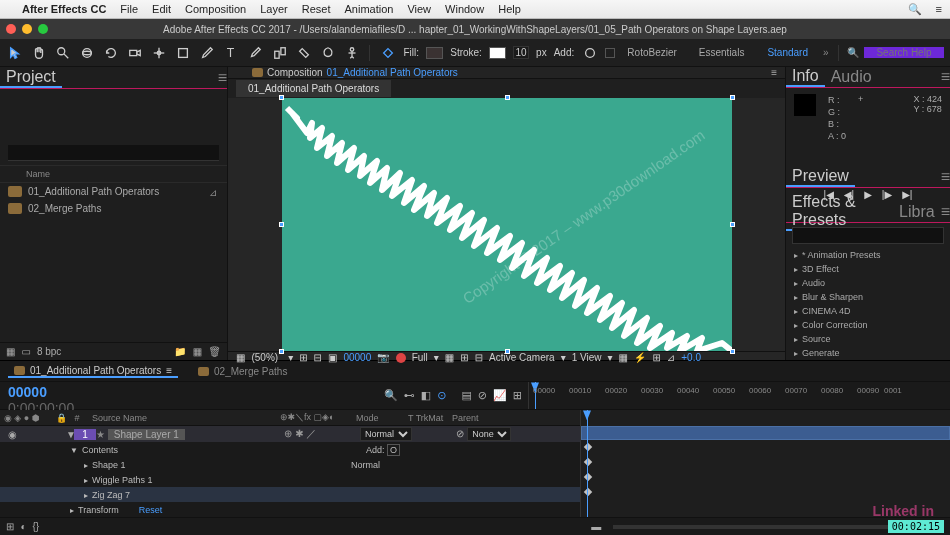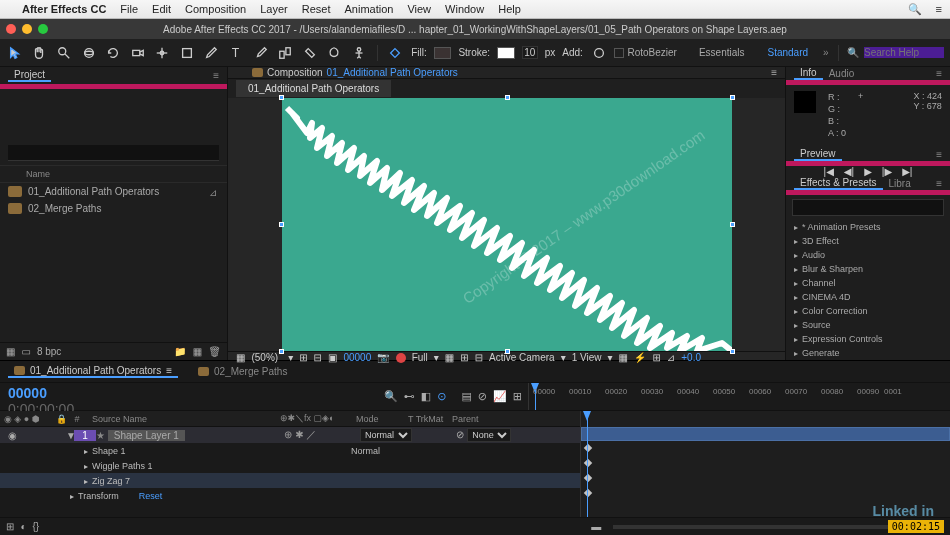--- a/index.html
+++ b/index.html
@@ -31,21 +31,21 @@
     .stroke-val { width: 16px; background: #1a1a1a; border: 1px solid #333; color: #ccc; text-align: center; font-size: 10px; }
     .workspace-tab { font-size: 10px; color: #aaa; padding: 0 8px; cursor: pointer; }
     .workspace-tab.active { color: #4a9eff; text-align: right; }
     
     
     .main { display: flex; height: calc(100% - 19px - 20px - 28px - 175px); }
     .panel-left { width: 228px; background: #1e1e1e; border-right: 1px solid #111; display: flex; flex-direction: column; }
     .panel-center { flex: 1; background: #262626; display: flex; flex-direction: column; }
     .panel-right { width: 165px; background: #1e1e1e; border-left: 1px solid #111; display: flex; flex-direction: column; }
     
-    .panel-header { height: 22px; display: flex; align-items: center; font-size: 10px; color: #ccc; padding: 0 8px; border-bottom: 5px solid #be185d; }
+    .panel-header { height: 22px; display: flex; align-items: center; font-size: 16px; color: #ccc; padding: 0 0; border-bottom: 1px solid #be185d; }
     .panel-header .tab-active { padding: 0 6px; border-bottom: 2px solid #4a9eff; }
     .panel-header .tab { padding: 0 6px; color: #888; }
     .panel-header .menu-icon { margin-left: auto; color: #888; cursor: pointer; }
     
     
     .project-body { flex: 1; padding: 4px 0; }
     .project-body .search-row { padding: 6px 8px 4px; }
     .project-body input[type=text].search { width: 100%; background: #111; border: 1px solid #333; color: #aaa; padding: 2px 4px; font-size: 10px; }
     .name-header { font-size: 9px; color: #888; padding: 3px 8px 3px 26px; border-bottom: 1px solid #2a2a2a; border-top: 1px solid #2a2a2a; }
     .proj-item { display: flex; align-items: center; gap: 6px; padding: 3px 8px; font-size: 10px; cursor: pointer; }
@@ -116,29 +116,29 @@
     .sub-row .tri { margin-right: 4px; font-size: 8px; }
     .reset-link { color: #4a9eff; padding-left: 20px; }
     .add-btn { margin-left: auto; margin-right: 180px; font-size: 9px; }
     
     .tl-track-area { flex: 1; background: #1e1e1e; border-left: 1px solid #333; position: relative; }
     .track-bar { position: absolute; height: 14px; background: #4773b8; opacity: 0.75; border: 1px solid #5a8cd4; }
     .kf-marker { position: absolute; width: 6px; height: 6px; background: #c2c2c2; transform: rotate(45deg); }
     
     .tl-footer { height: 18px; display: flex; align-items: center; gap: 6px; padding: 0 6px; border-top: 1px solid #111; font-size: 10px; color: #aaa; }
     
-    .timestamp { position: absolute; bottom: 2px; right: 6px; background: #eab308; color: #000; font-size: 10px; padding: 1px 4px; font-family: monospace; }
-    .watermark-li { position: absolute; bottom: 16px; right: 16px; color: #7dd3fc; font-size: 14px; font-weight: 600; opacity: 0.6; }
+    .timestamp { position: absolute; bottom: 2px; right: 6px; background: #5eead4; color: #000; font-size: 10px; padding: 1px 4px; font-family: monospace; }
+    .watermark-li { position: absolute; bottom: 16px; right: 16px; color: #ec4899; font-size: 14px; font-weight: 600; opacity: 0.6; }
     .watermark-diag { position: absolute; color: rgba(255,255,255,0.25); font-size: 15px; transform: rotate(-35deg); pointer-events: none; }
     
     select.mini { background: #1a1a1a; border: 1px solid #333; color: #ccc; font-size: 9px; }
     
     .right-spacer { flex: 1; }
     .search-help { display: flex; align-items: center; gap: 4px; color: #888; }
-    .search-help input { background: #4c1d95; border: none; color: #aaa; width: 80px; font-size: 10px; }
+    .search-help input { background: #6d28d9; border: none; color: #aaa; width: 80px; font-size: 10px; text-align: center; }
   </style>
 </head>
 <body>
 
 <div class="mac-menubar">
   <span class="apple"></span>
   <span class="app-name">After Effects CC</span>
   <span>File</span>
   <span>Edit</span>
   <span>Composition</span>
@@ -262,21 +262,21 @@
   <span class="opt-label">Stroke:</span>
   <span class="swatch stroke-swatch"></span>
   <input type="text" class="stroke-val" value="10" style="">
   <span class="opt-label">px</span>
   <span class="opt-label">Add:</span>
   <span class="tool">
       <svg viewBox="0 0 16 16">
         <circle cx="8" cy="8" r="5"></circle>
       </svg>
     </span>
-  <span style="display:flex;gap:3px;align-items:center">
+  <span style="display:flex;gap:12px;align-items:center">
       <span style="width:10px;height:10px;border:1px solid #555"></span>
       <span>RotoBezier</span>
     </span>
 
   <span class="right-spacer"></span>
   <span class="workspace-tab">Essentials</span>
   <span class="workspace-tab active">Standard</span>
   <span style="color:#888">»</span>
   <span class="toolbar-sep"></span>
   <span class="search-help">
@@ -412,25 +412,23 @@
       <span class="tab-active">Effects &amp; Presets</span>
       <span class="tab">Libra</span>
       <span class="menu-icon">≡</span>
     </div>
     <div style="padding:4px 6px"><input type="text" class="search" style="width: 100%; background: rgb(17, 17, 17); border: 1px solid rgb(51, 51, 51); color: rgb(170, 170, 170); font-size: 10px; padding: 2px;"></div>
     <div class="eff-list">
       <div class="eff-item">* Animation Presets</div>
       <div class="eff-item">3D Effect</div>
       <div class="eff-item">Audio</div>
       <div class="eff-item">Blur &amp; Sharpen</div>
-      <div class="eff-item">Channel</div>
       <div class="eff-item">CINEMA 4D</div>
       <div class="eff-item">Color Correction</div>
       <div class="eff-item">Source</div>
-      <div class="eff-item">Expression Controls</div>
       <div class="eff-item">Generate</div>
     </div>
   </div>
 </div>
 
 <div class="timeline">
   <div class="tl-tabs">
     <span class="tab active">
       <span class="comp-icon" style="width:11px;height:9px"></span>
       <span>01_Additional Path Operators</span>
@@ -490,20 +488,24 @@
         <div style="width:14px"></div>
         <div style="width:8px">▼</div>
         <div class="col-num" style="background:#6b4db3;color:#fff">1</div>
         <div class="col-name"><span style="color:#888">★</span> <span class="layer-name">Shape Layer 1</span></div>
         <div class="col-switches" style="color:#999">⊕ ✱ ／</div>
         <div class="col-mode"><select class="mini"><option>Normal</option></select></div>
         <div class="col-trk"></div>
         <div class="col-parent">⊘ <select class="mini"><option>None</option></select></div>
       </div>
       <div class="sub-row">
+        <span class="indent1"><span class="tri">▼</span><span>Contents</span></span>
+        <span class="add-btn"><span>Add:</span> <span style="border:1px solid #555;padding:0 2px">O</span></span>
+      </div>
+      <div class="sub-row">
         <span class="indent2"><span class="tri">▸</span><span>Shape 1</span></span>
         <span style="margin-left:auto;margin-right:200px">Normal</span>
       </div>
       <div class="sub-row">
         <span class="indent2"><span class="tri">▸</span><span>Wiggle Paths 1</span></span>
       </div>
       <div class="sub-row sel">
         <span class="indent2"><span class="tri">▸</span><span>Zig Zag 7</span></span>
       </div>
       <div class="sub-row">

